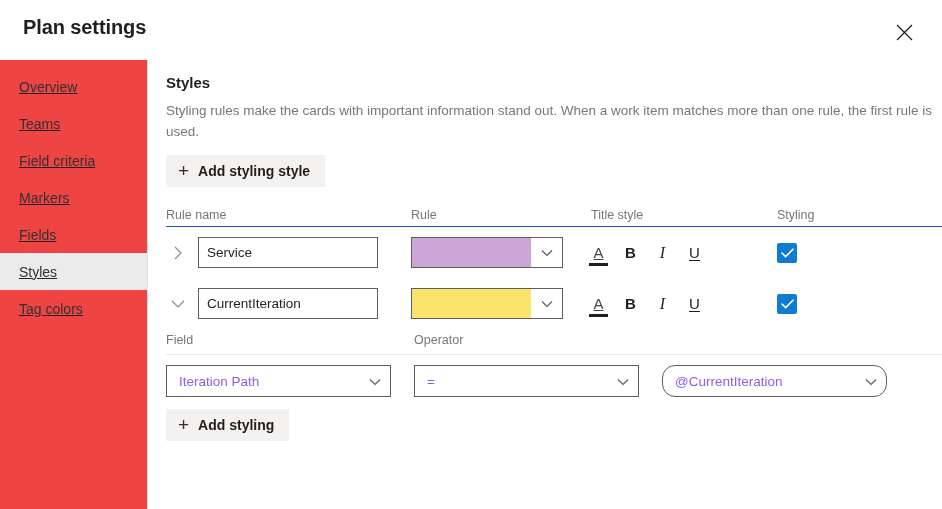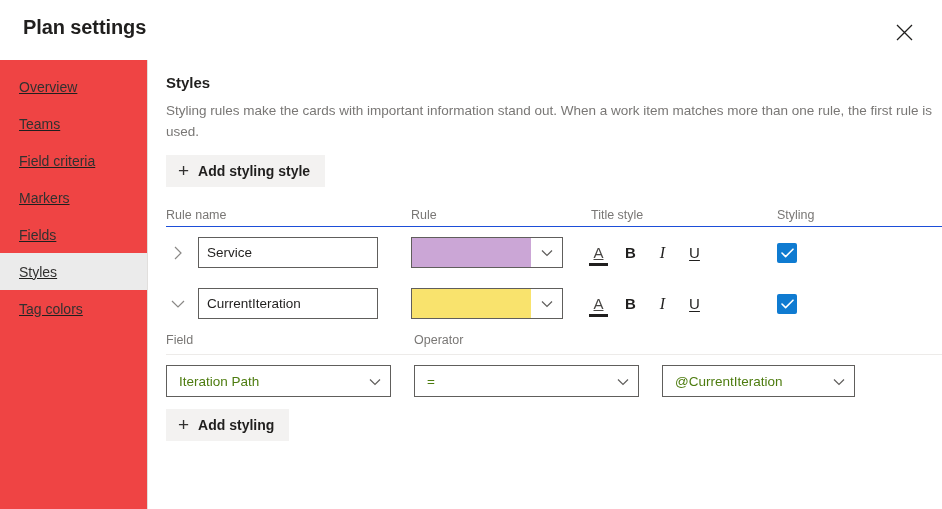--- a/index.html
+++ b/index.html
@@ -276,26 +276,26 @@
   }
   .combo {
     height: 32px;
     border: 1px solid #605e5c;
     background: #ffffff;
     display: flex;
     align-items: center;
     padding: 0 9px 0 12px;
     cursor: pointer;
     font-size: 13.5px;
-    color: #4d7c0f;
+    color: #8b5cf6;
   }
   .combo .combo-text { flex: 1 1 auto; white-space: nowrap; overflow: hidden; }
   .combo-field { width: 225px; }
   .combo-op    { width: 225px; }
-  .combo-val   { width: 193px; }
+  .combo-val   { width: 225px; border-radius: 13px; }
   .cell-field  { width: 248px; }
   .cell-op     { width: 248px; }
   .cell-val    { width: 250px; }
 
   .add-criteria-wrap { margin-top: 2px; }
 </style>
 </head>
 <body>
 
 <div class="panel-header">

